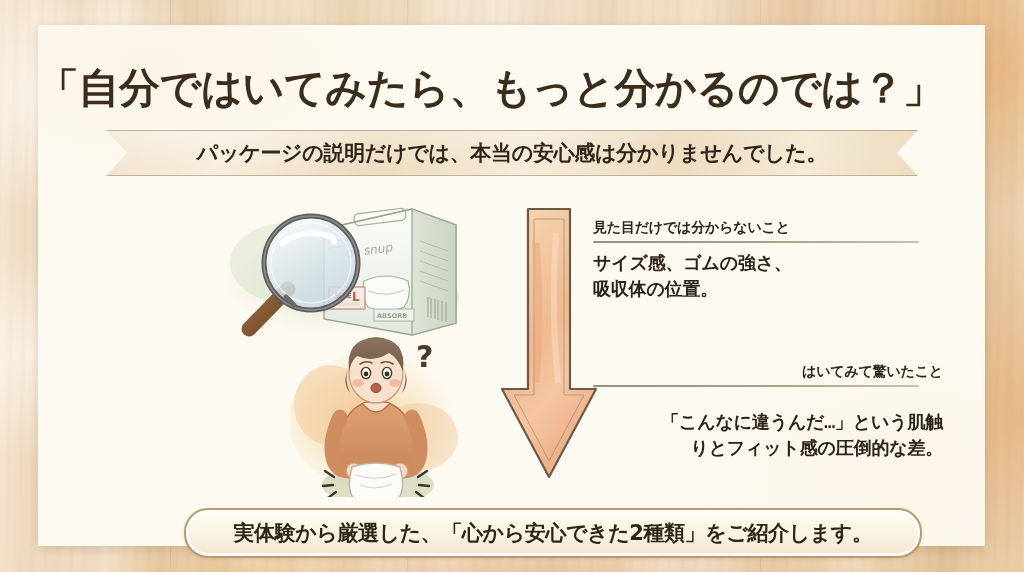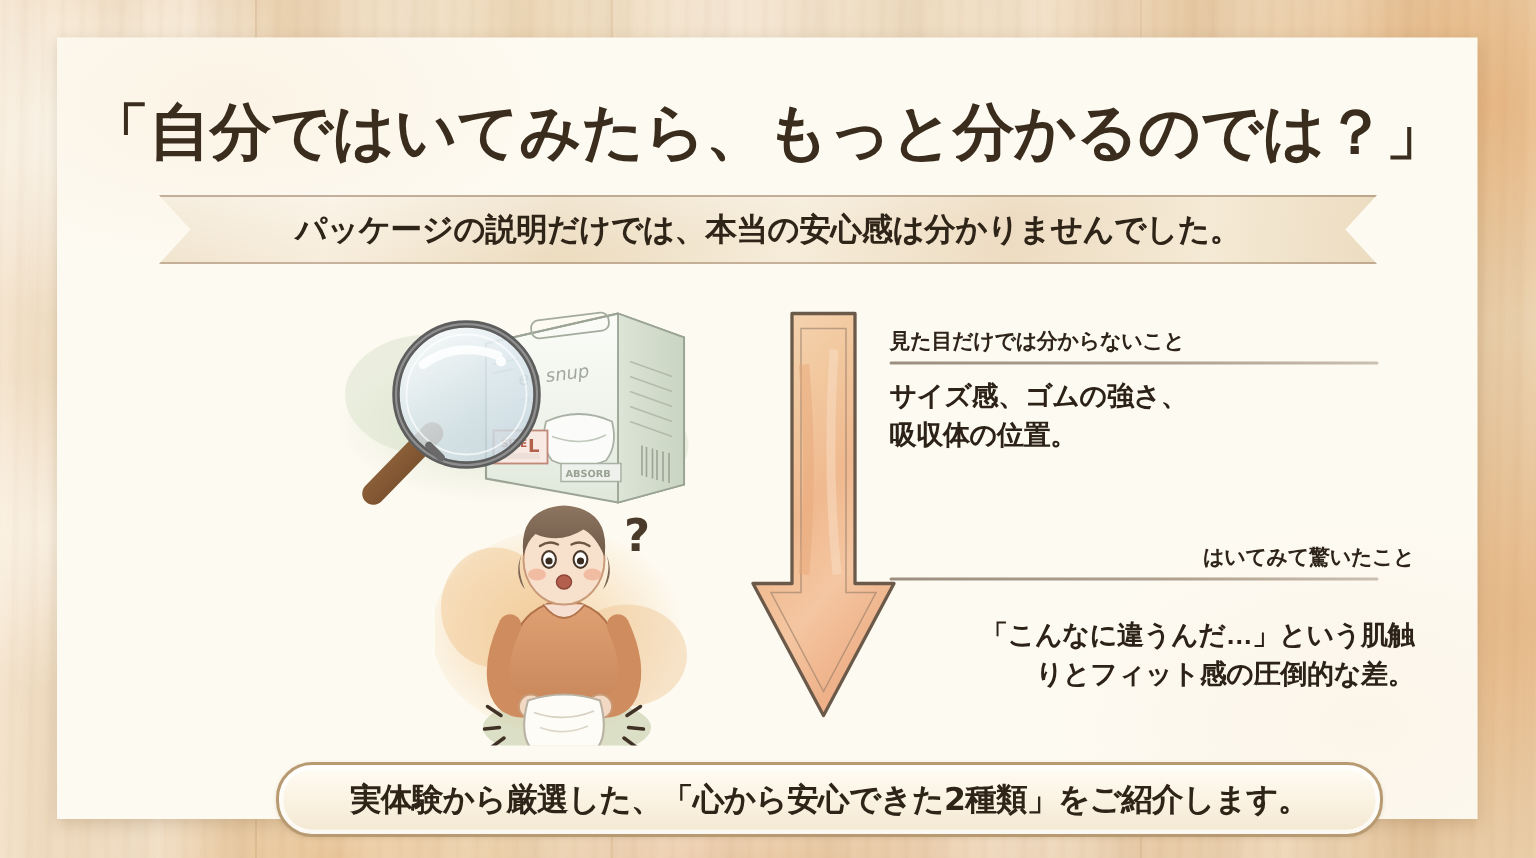--- a/index.html
+++ b/index.html
@@ -87,21 +87,20 @@
       radial-gradient(ellipse 300px 200px at 92% 88%, rgba(250,240,226,0.5), rgba(250,240,226,0) 70%);
     pointer-events: none;
   }
 
   
   .title {
     position: absolute;
     left: 0;
     top: 36px;
     width: 947px;
-    text-align: center;
     font-size: 41px;
     font-weight: 700;
     letter-spacing: -0.5px;
     color: #3b2d1e;
     white-space: nowrap;
     font-family: Liberation Sans, sans-serif;
   }
 
   
   .ribbon {
@@ -174,21 +173,21 @@
     opacity: .85;
     border-radius: 1px;
   }
   .blk p {
     margin: 9px 0 0 0;
     font-size: 18px;
     line-height: 1.42;
     font-weight: 700;
     color: #2c2217;
     letter-spacing: -0.2px;
-    font-family: Liberation Sans, sans-serif;
+    font-family: Liberation Mono, monospace;
   }
 
   
   .pill {
     position: absolute;
     left: 146px;
     top: 483px;
     width: 734px;
     height: 46px;
     border-radius: 24px;

